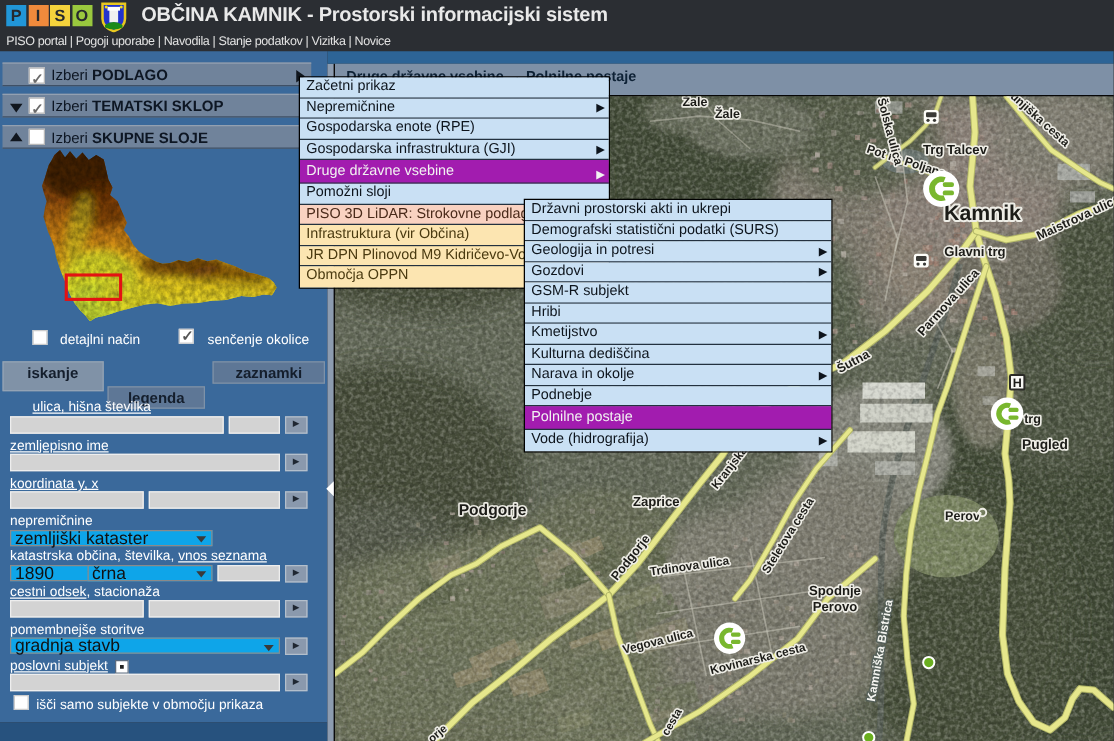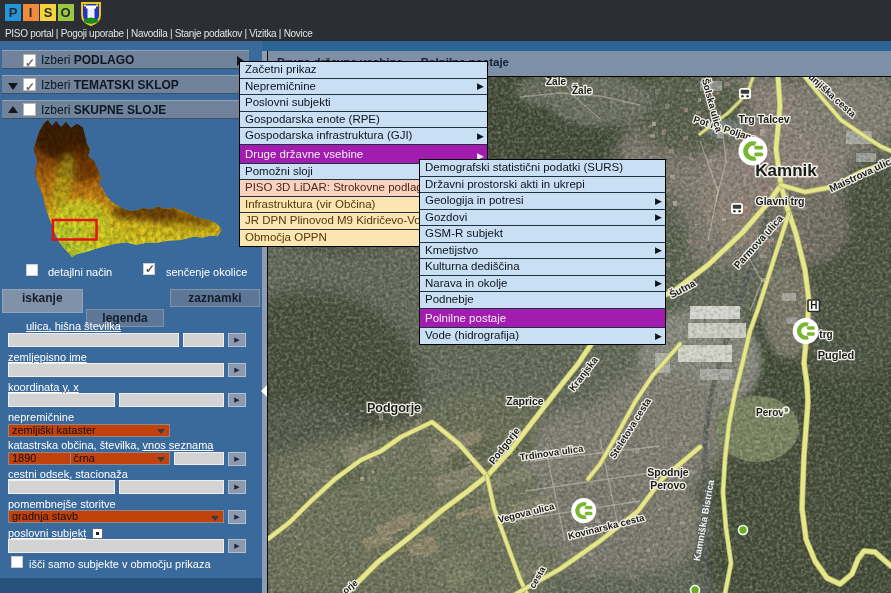--- a/index.html
+++ b/index.html
@@ -25,21 +25,21 @@
 .tri { position:absolute; width:0; height:0; }
 .chk { position:absolute; left:1px; top:-1px; color:#6a6a6a; font-size:12px; font-weight:bold; }
 
 .tab { position:absolute; height:17.5px; background:#5e7796; border:1px solid #7e92a8; color:#141e2c; font-size:12px; font-weight:bold; text-align:center; line-height:16px; }
 .tab.active { background:#8092a7; height:24px; border:1px solid #93a3b5; }
 
 .flabel { position:absolute; left:8px; color:#fff; font-size:11px; }
 .ul { text-decoration:underline; }
 .inp { position:absolute; height:14px; background:#d3d3d3; border:1px solid #eeeeee; }
 .btn { position:absolute; width:18px; height:14px; background:#8a99ad; border:1px solid #b3bfcc; color:#1f2732; font-size:7px; line-height:12px; text-align:center; }
-.sel { position:absolute; height:13px; background:#c2410c; border:1px solid #8a8a8a; color:#111; font-size:11px; line-height:11px; padding-left:3px; }
+.sel { position:absolute; height:13px; background:#0ea5e9; border:1px solid #8a8a8a; color:#111; font-size:14px; line-height:11px; padding-left:3px; }
 .sel .chev { position:absolute; right:4px; top:4.5px; width:0; height:0; border-left:4px solid transparent; border-right:4px solid transparent; border-top:5px solid #3a3a3a; }
 .wcb { position:absolute; width:12px; height:12px; background:#fff; border:1px solid #ccc; }
 
 
 #mh1 { left:262px; top:41px; width:629px; height:9.5px; background:#2d6496; }
 #mh2 { left:268px; top:51px; width:623px; height:24.5px; background:#7e90a6; }
 #mh2 span { position:absolute; left:9px; top:5px; font-size:11.5px; font-weight:bold; color:#0e2236; }
 #mhline { left:268px; top:75.5px; width:623px; height:1px; background:#060606; }
 #mapwrap { left:268px; top:76.5px; width:623px; height:516.5px; overflow:hidden; }
 
@@ -63,20 +63,21 @@
   <div class="pbox" style="left:40px; background:#f5d33c;">S</div>
   <div class="pbox" style="left:57.5px; background:#9ac83e;">O</div>
   <svg style="position:absolute; left:80px; top:1px;" width="22" height="25" viewBox="0 0 22 25">
     <path d="M2,2 L20,2 L20,14 Q20,21 11,24 Q2,21 2,14 Z" fill="#2233cc" stroke="#e8c820" stroke-width="2"></path>
     <rect x="7.5" y="6" width="7" height="11" fill="#f0f0f0"></rect>
     <rect x="6" y="4.5" width="10" height="3" fill="#fff"></rect>
     <path d="M4,19 Q11,14 18,19 L18,21 Q11,24 4,21 Z" fill="#1a8a1a"></path>
     <circle cx="5" cy="4.5" r="1.2" fill="#f5e020"></circle>
         <circle cx="17" cy="4.5" r="1.2" fill="#f5e020"></circle>
   </svg>
+  <div id="htitle">OBČINA KAMNIK - Prostorski informacijski sistem</div>
   <div id="hlinks">PISO portal&nbsp;|&nbsp;Pogoji uporabe&nbsp;|&nbsp;Navodila&nbsp;|&nbsp;Stanje podatkov&nbsp;|&nbsp;Vizitka&nbsp;|&nbsp;Novice</div>
 </div>
 
 <div id="panel" class="abs"></div>
 <div id="panelbot" class="abs"></div>
 <div id="vstrip" class="abs"></div>
 <div id="vline" class="abs"></div>
 <div id="collapse" class="abs"></div>
 
 <div id="mh1" class="abs"></div>
@@ -686,36 +687,36 @@
     </div>
 <div class="inp" style="left:8px; top:538.5px; width:216px;"></div>
 <div class="btn" style="left:228px; top:538.5px;">▶</div>
 
 <div class="wcb" style="left:11px; top:556px;"></div>
 <div class="flabel" style="left:29px; top:558px;">išči samo subjekte v območju prikaza</div>
 
 <div class="menu" id="mainmenu">
 <div class="mi">Začetni prikaz</div>
 <div class="mi">Nepremičnine<span class="ar">▶</span></div>
-<div class="mi">Poslovni subjekti</div>
 <div class="mi">Gospodarska enote (RPE)</div>
 <div class="mi">Gospodarska infrastruktura (GJI)<span class="ar">▶</span></div>
 <div class="mi dark">Druge državne vsebine<span class="ar">▶</span></div>
 <div class="mi">Pomožni sloji</div>
 <div class="mi salmon">PISO 3D LiDAR: Strokovne podlage</div>
 <div class="mi yellow">Infrastruktura (vir Občina)</div>
 <div class="mi yellow">JR DPN Plinovod M9 Kidričevo-Vodice</div>
 <div class="mi yellow">Območja OPPN</div>
 </div>
 <div class="menu" id="submenu">
+<div class="mi">Državni prostorski akti in ukrepi</div>
 <div class="mi">Demografski statistični podatki (SURS)</div>
-<div class="mi">Državni prostorski akti in ukrepi</div>
 <div class="mi">Geologija in potresi<span class="ar">▶</span></div>
 <div class="mi">Gozdovi<span class="ar">▶</span></div>
 <div class="mi">GSM-R subjekt</div>
+<div class="mi">Hribi</div>
 <div class="mi">Kmetijstvo<span class="ar">▶</span></div>
 <div class="mi">Kulturna dediščina</div>
 <div class="mi">Narava in okolje<span class="ar">▶</span></div>
 <div class="mi">Podnebje</div>
 <div class="mi dark">Polnilne postaje</div>
 <div class="mi">Vode (hidrografija)<span class="ar">▶</span></div>
 </div>
 
 </div>
 </body></html>

